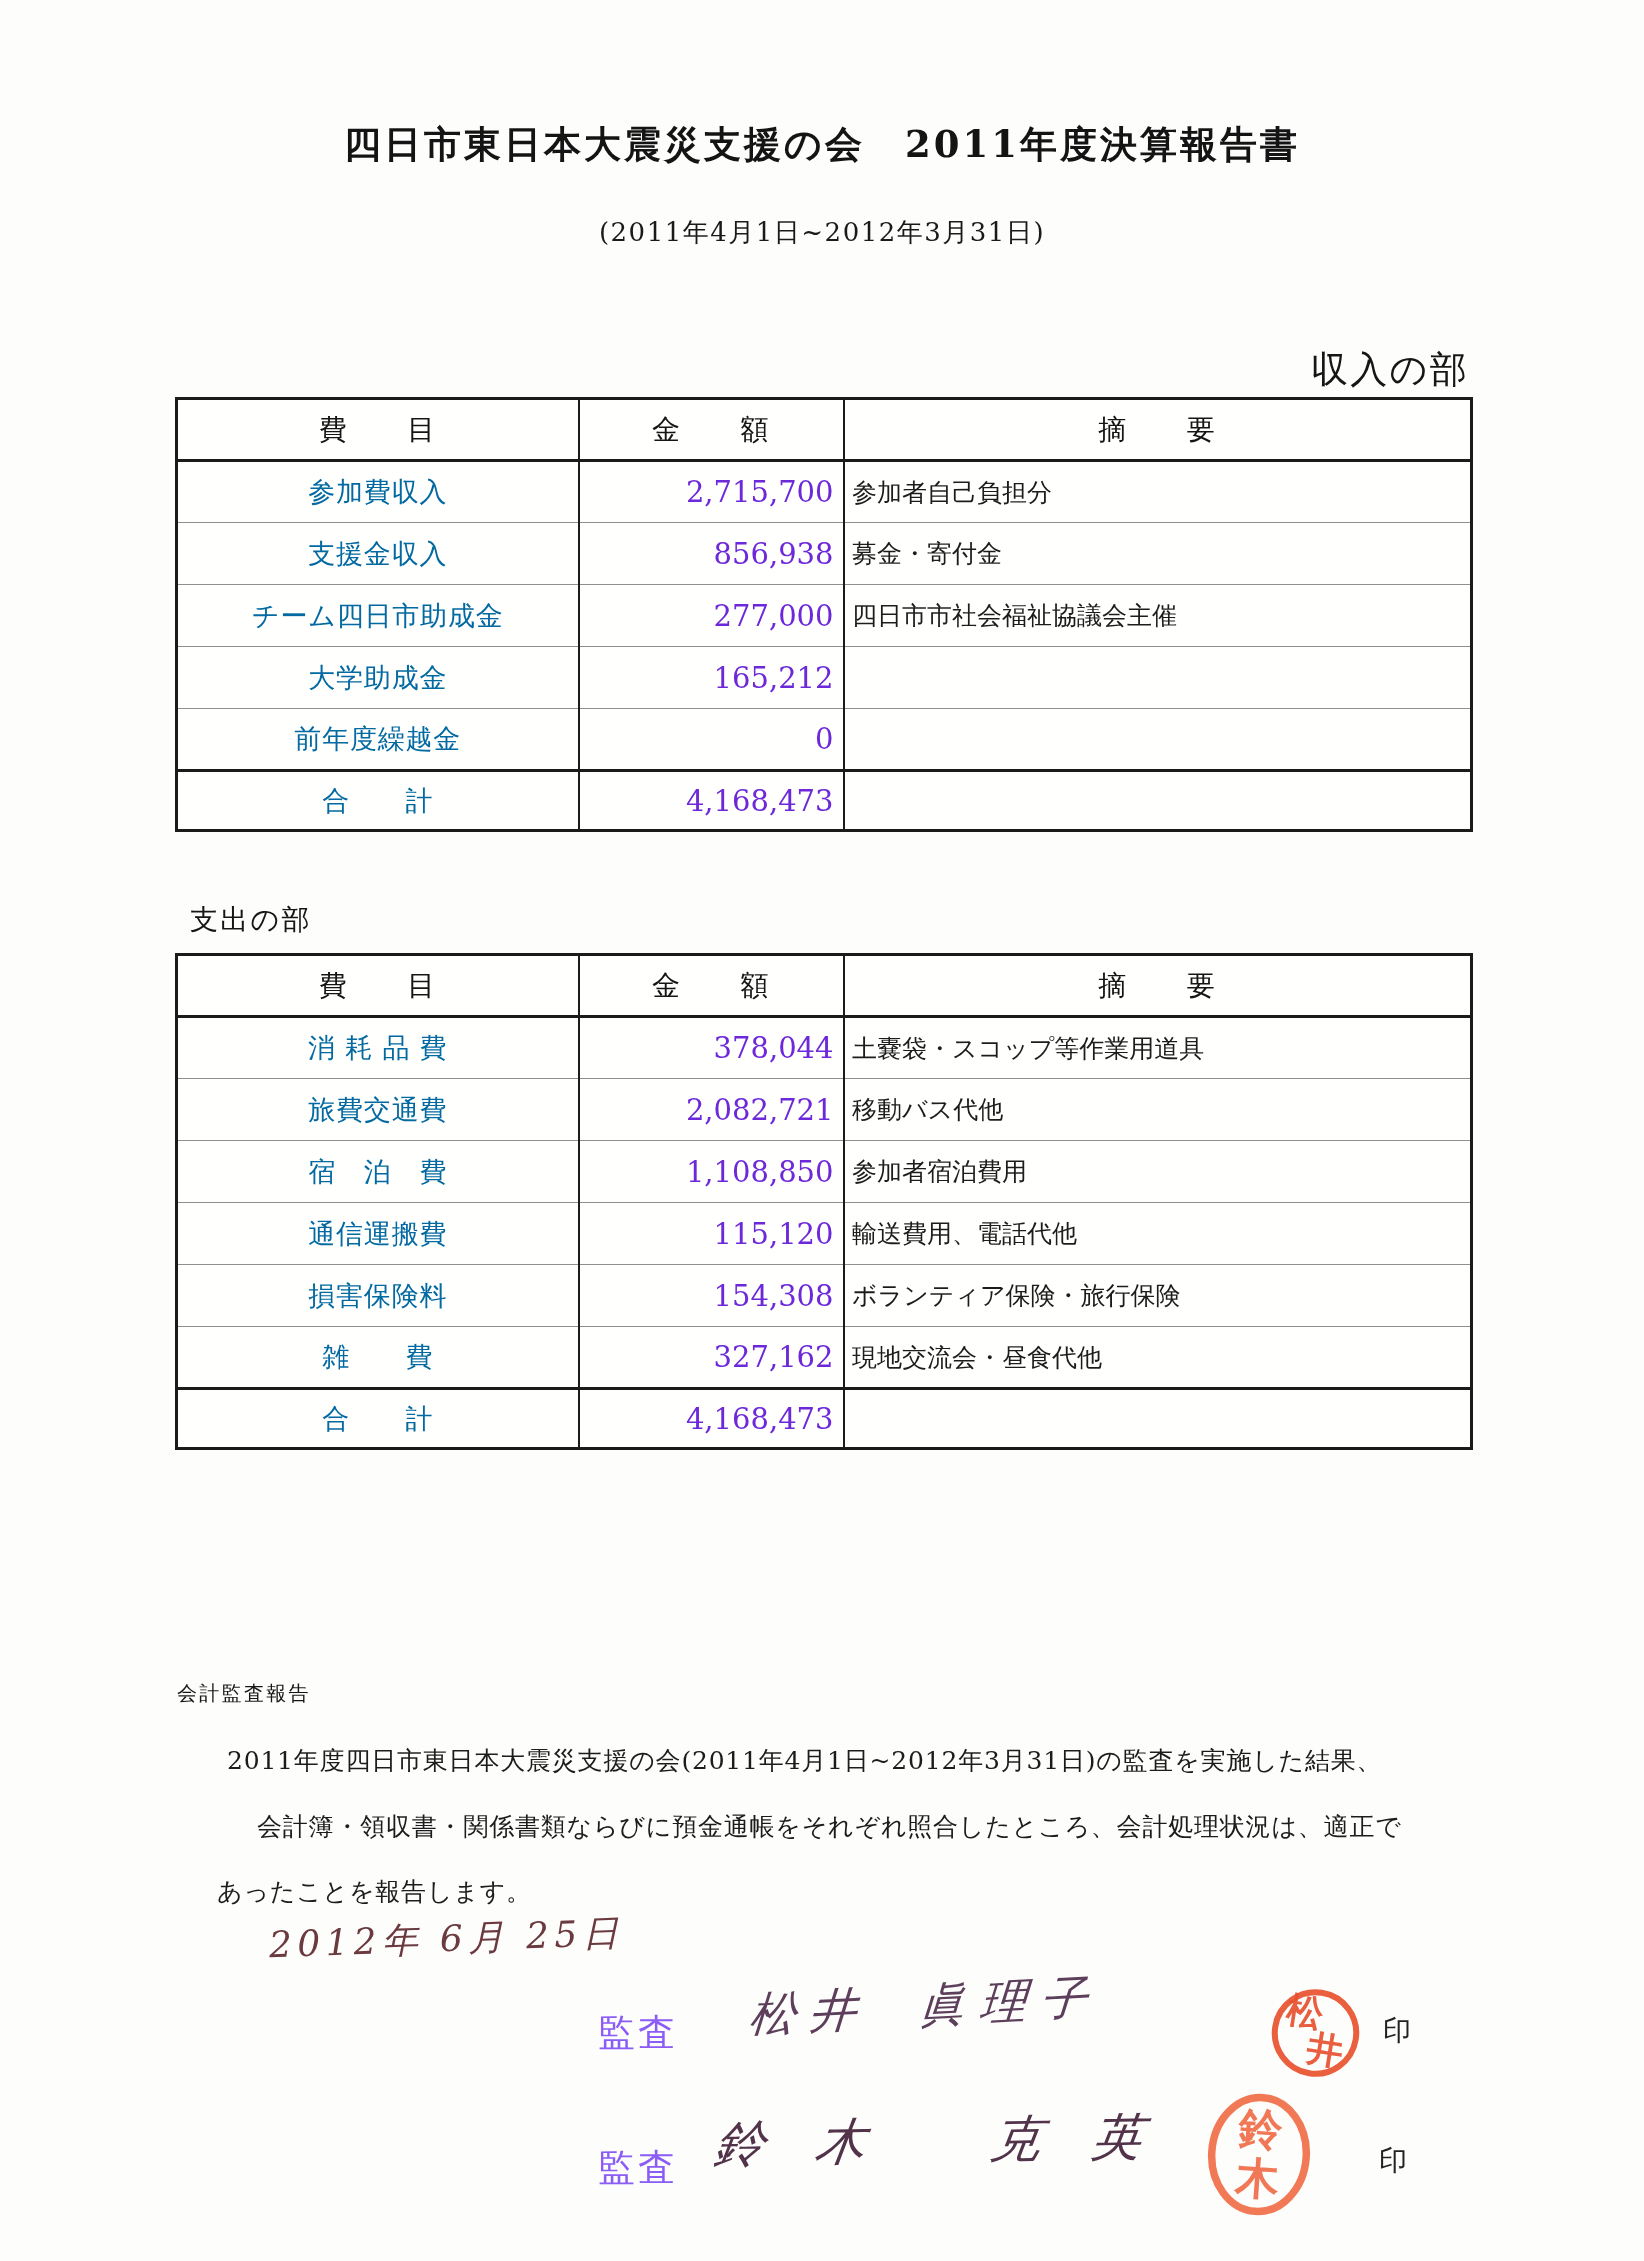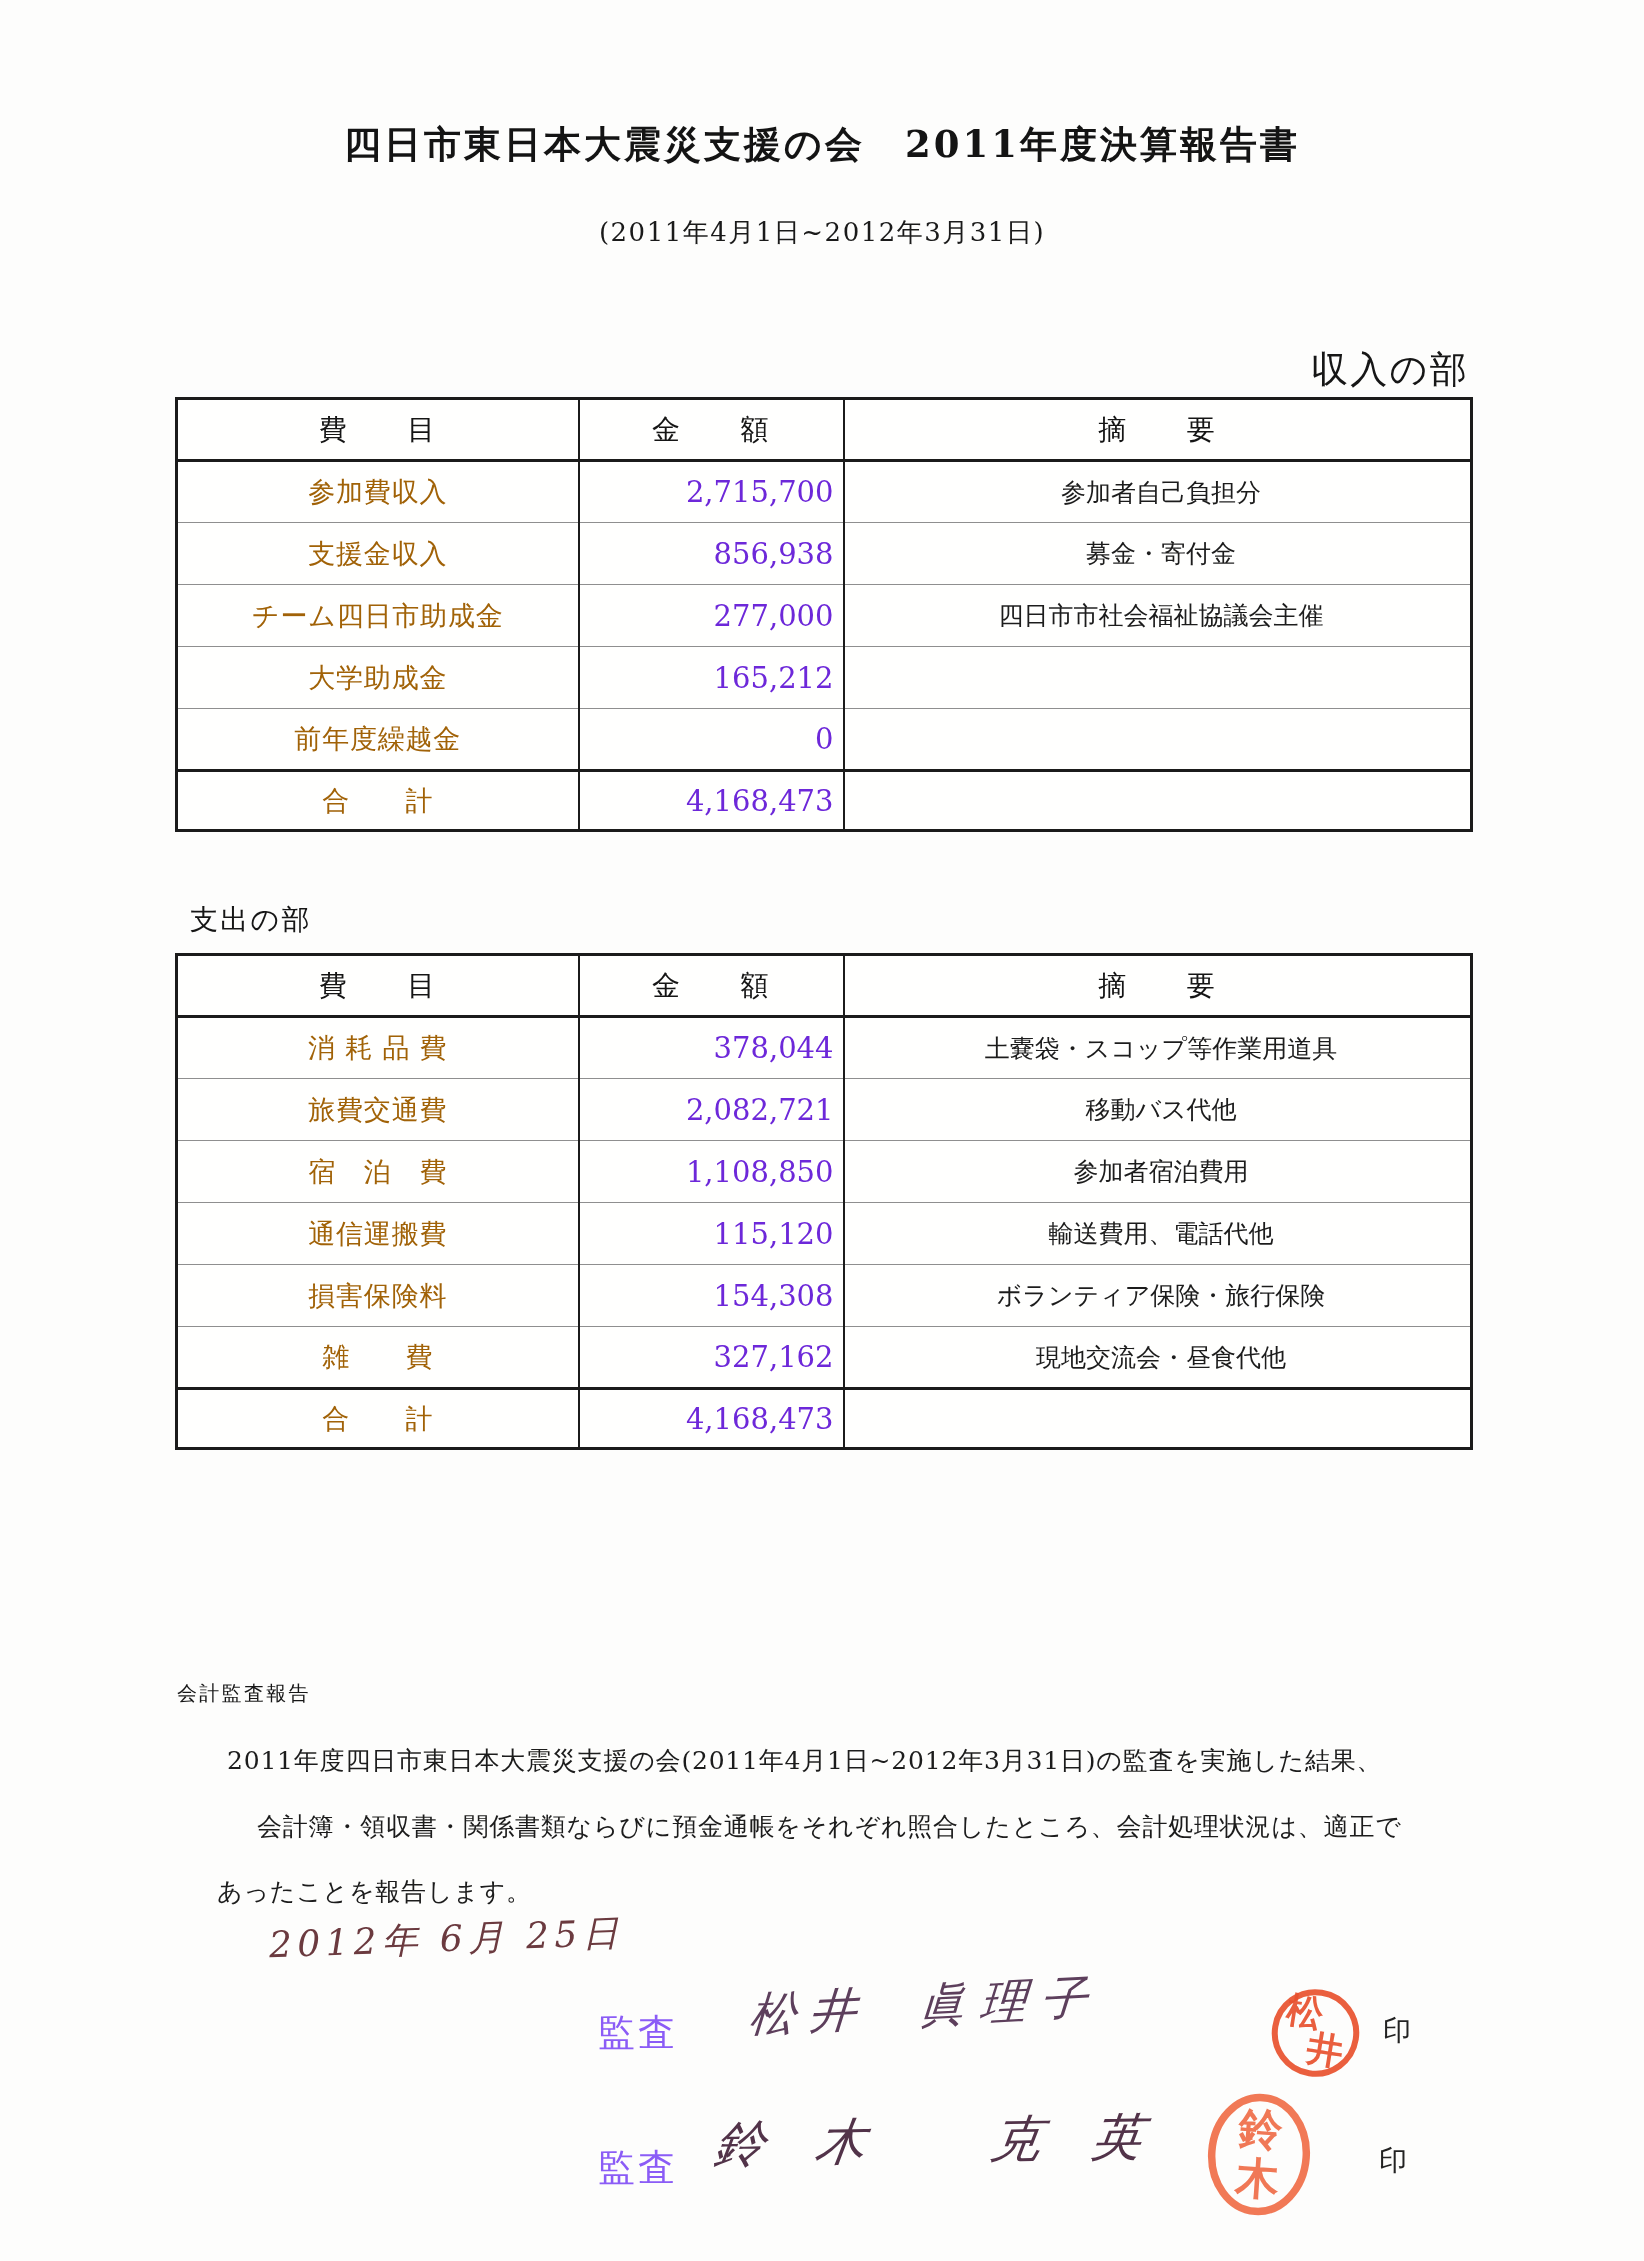--- a/index.html
+++ b/index.html
@@ -59,27 +59,27 @@
   .report-table .data-row td { height:62px; }
   .report-table .data-row + .data-row td { border-top:1.5px solid #8f8f8f; }
   .report-table .total-row td {
     height:60px;
     border-top:3.8px solid #1b1b1b;
   }
   .report-table td.cell-item, .report-table th.cell-item { }
   .report-table td.cell-amount, .report-table th.cell-amount { border-left:2.3px solid #1b1b1b; }
   .report-table td.cell-summary, .report-table th.cell-summary { border-left:2.3px solid #1b1b1b; }
   .report-table td.cell-item {
-    text-align:center; font-size:27px; letter-spacing:0.8px; color:#a16207;
+    text-align:center; font-size:27px; letter-spacing:0.8px; color:#0369a1;
   }
   .report-table td.cell-amount {
     text-align:right; padding-right:9px; font-size:29px; color:#6d28d9;
   }
   .report-table td.cell-summary {
-    text-align:center; padding-left:7.5px; font-size:25px; color:#1c1c1c;
+    text-align:left; padding-left:7.5px; font-size:25px; color:#1c1c1c;
   }
   .audit-heading {
     position:absolute; left:177px; top:1680px;
     font-size:20px; letter-spacing:2.3px; color:#161616;
   }
   .audit-line { position:absolute; font-size:25px; letter-spacing:0.8px; color:#1c1c1c; }
   .audit-line.l1 { left:227px; top:1744px; }
   .audit-line.l2 { left:217px; top:1810px;margin-left:40px; }
   .audit-line.l3 { left:217px; top:1875px; }
   .hand-date {

